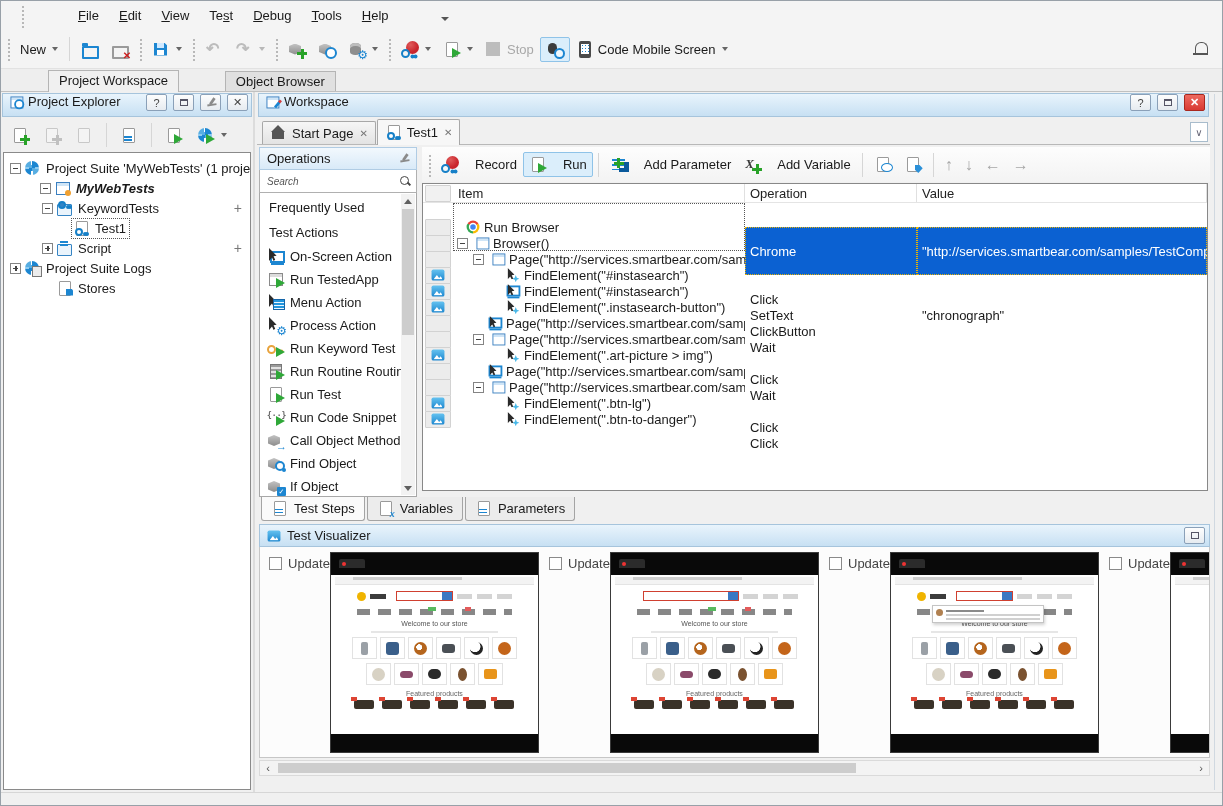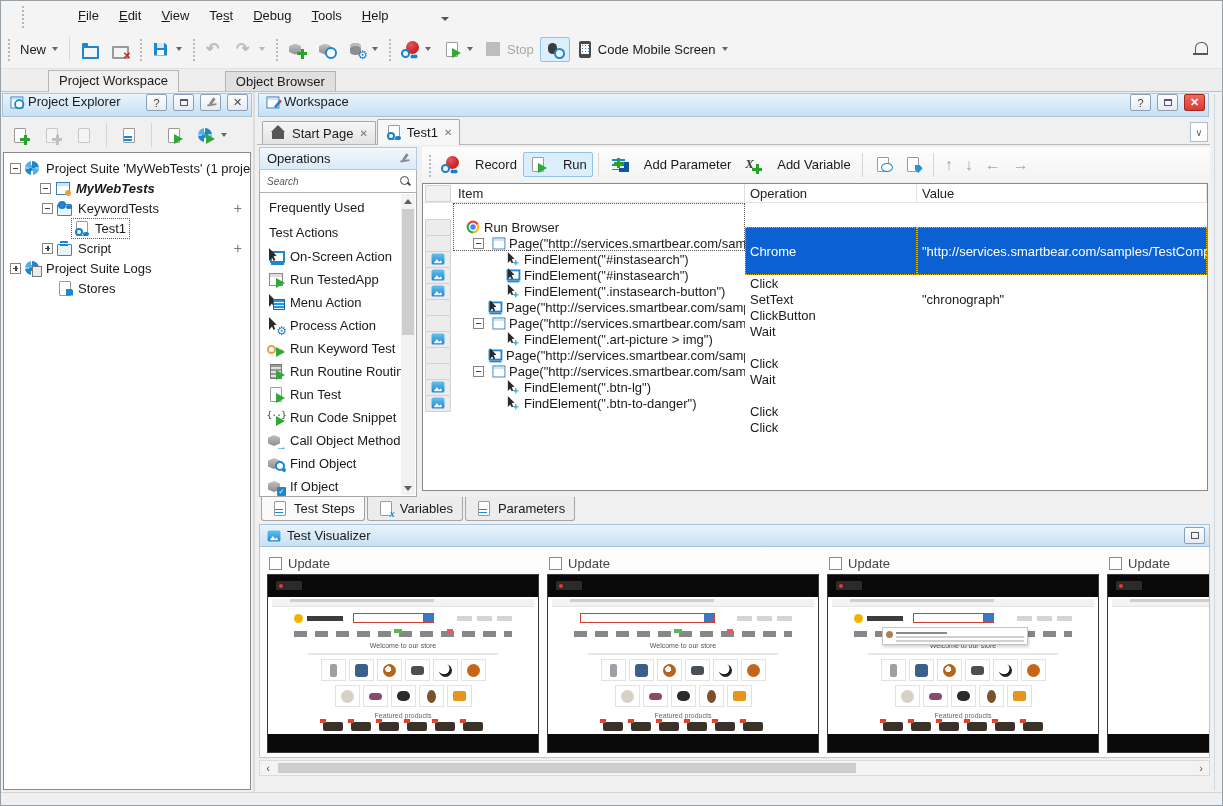--- a/index.html
+++ b/index.html
@@ -169,21 +169,21 @@
   
   .btabs { height:27px; display:flex; align-items:flex-start; padding-left:4px; gap:2px; }
   .btab { height:24px; display:flex; align-items:center; gap:5px; padding:0 9px; border:1px solid #a4a4a4; border-top:none; border-radius:0 0 3px 3px; background:#ececec; font-size:13px; }
   .btab.active { background:#fafafa; }
 
   
   .vis { height:252px; flex:none; display:flex; flex-direction:column; margin-left:2px; }
   .vis-head { height:23px; display:flex; align-items:center; gap:5px; padding:0 4px 0 6px; background:linear-gradient(#e9f4fc,#c7e0f3); border:1px solid #a6c4dc; font-size:13px; }
   .vis-head .ttl { flex:1; }
   .vis-body { flex:1; background:#fcfcfc; border:1px solid #c6c6c6; border-top:none; display:flex; gap:8px; padding:5px 0 4px 7px; overflow:hidden; }
-  .frame { width:272px; flex:none; display:flex; flex-direction:column; }
+  .frame { width:272px; flex:none; display:flex; flex-direction:row; }
   .fr-top { height:22px; display:flex; align-items:center; gap:6px; padding-left:2px; color:#444; }
   .cb { width:13px; height:13px; border:1px solid #8a8a8a; background:#fff; flex:none; }
   .thumb { flex:1; border:1px solid #3a3a3a; background:#fff; display:flex; flex-direction:column; overflow:hidden; }
   .tt { height:22px; background:#090909; position:relative; flex:none; }
   .tt::before { content:""; position:absolute; left:8px; top:6px; width:26px; height:9px; background:#2b2b2b; border-radius:2px 2px 0 0; }
   .tt::after { content:""; position:absolute; left:11px; top:9px; width:4px; height:4px; border-radius:50%; background:#e33; }
   .tbody { flex:1; position:relative; overflow:hidden; }
   .tbot { height:18px; background:#090909; flex:none; }
   .addr { height:8px; margin:1px 4px; background:#f3f3f3; border-bottom:1px solid #e4e4e4; }
   .addr i { display:block; width:55%; height:3px; margin:2px 0 0 18px; background:#cfcfcf; }
@@ -540,20 +540,30 @@
                 <span class="gcell"></span>
                 <span class="icell" style="padding-left: 12px;">
                   <span class="ic ic-chrome sm"></span>
                   <span>Run Browser</span>
                 </span>
                 <span class="ocell">Chrome</span>
                 <span class="vcell">"http://services.smartbear.com/samples/TestComplete14/...</span>
               </div>
               <div class="grow">
                 <span class="gcell"></span>
+                <span class="icell" style="padding-left: 4px;">
+                  <span class="exp"></span>
+                  <span class="ic ic-winblue sm"></span>
+                  <span>Browser()</span>
+                </span>
+                <span class="ocell"></span>
+                <span class="vcell"></span>
+              </div>
+              <div class="grow">
+                <span class="gcell"></span>
                 <span class="icell" style="padding-left: 20px;">
                   <span class="exp"></span>
                   <span class="ic ic-winblue sm"></span>
                   <span>Page("http://services.smartbear.com/samples/TestComplete14/smartstore/")</span>
                 </span>
                 <span class="ocell"></span>
                 <span class="vcell"></span>
               </div>
               <div class="grow">
                 <span class="gcell">

